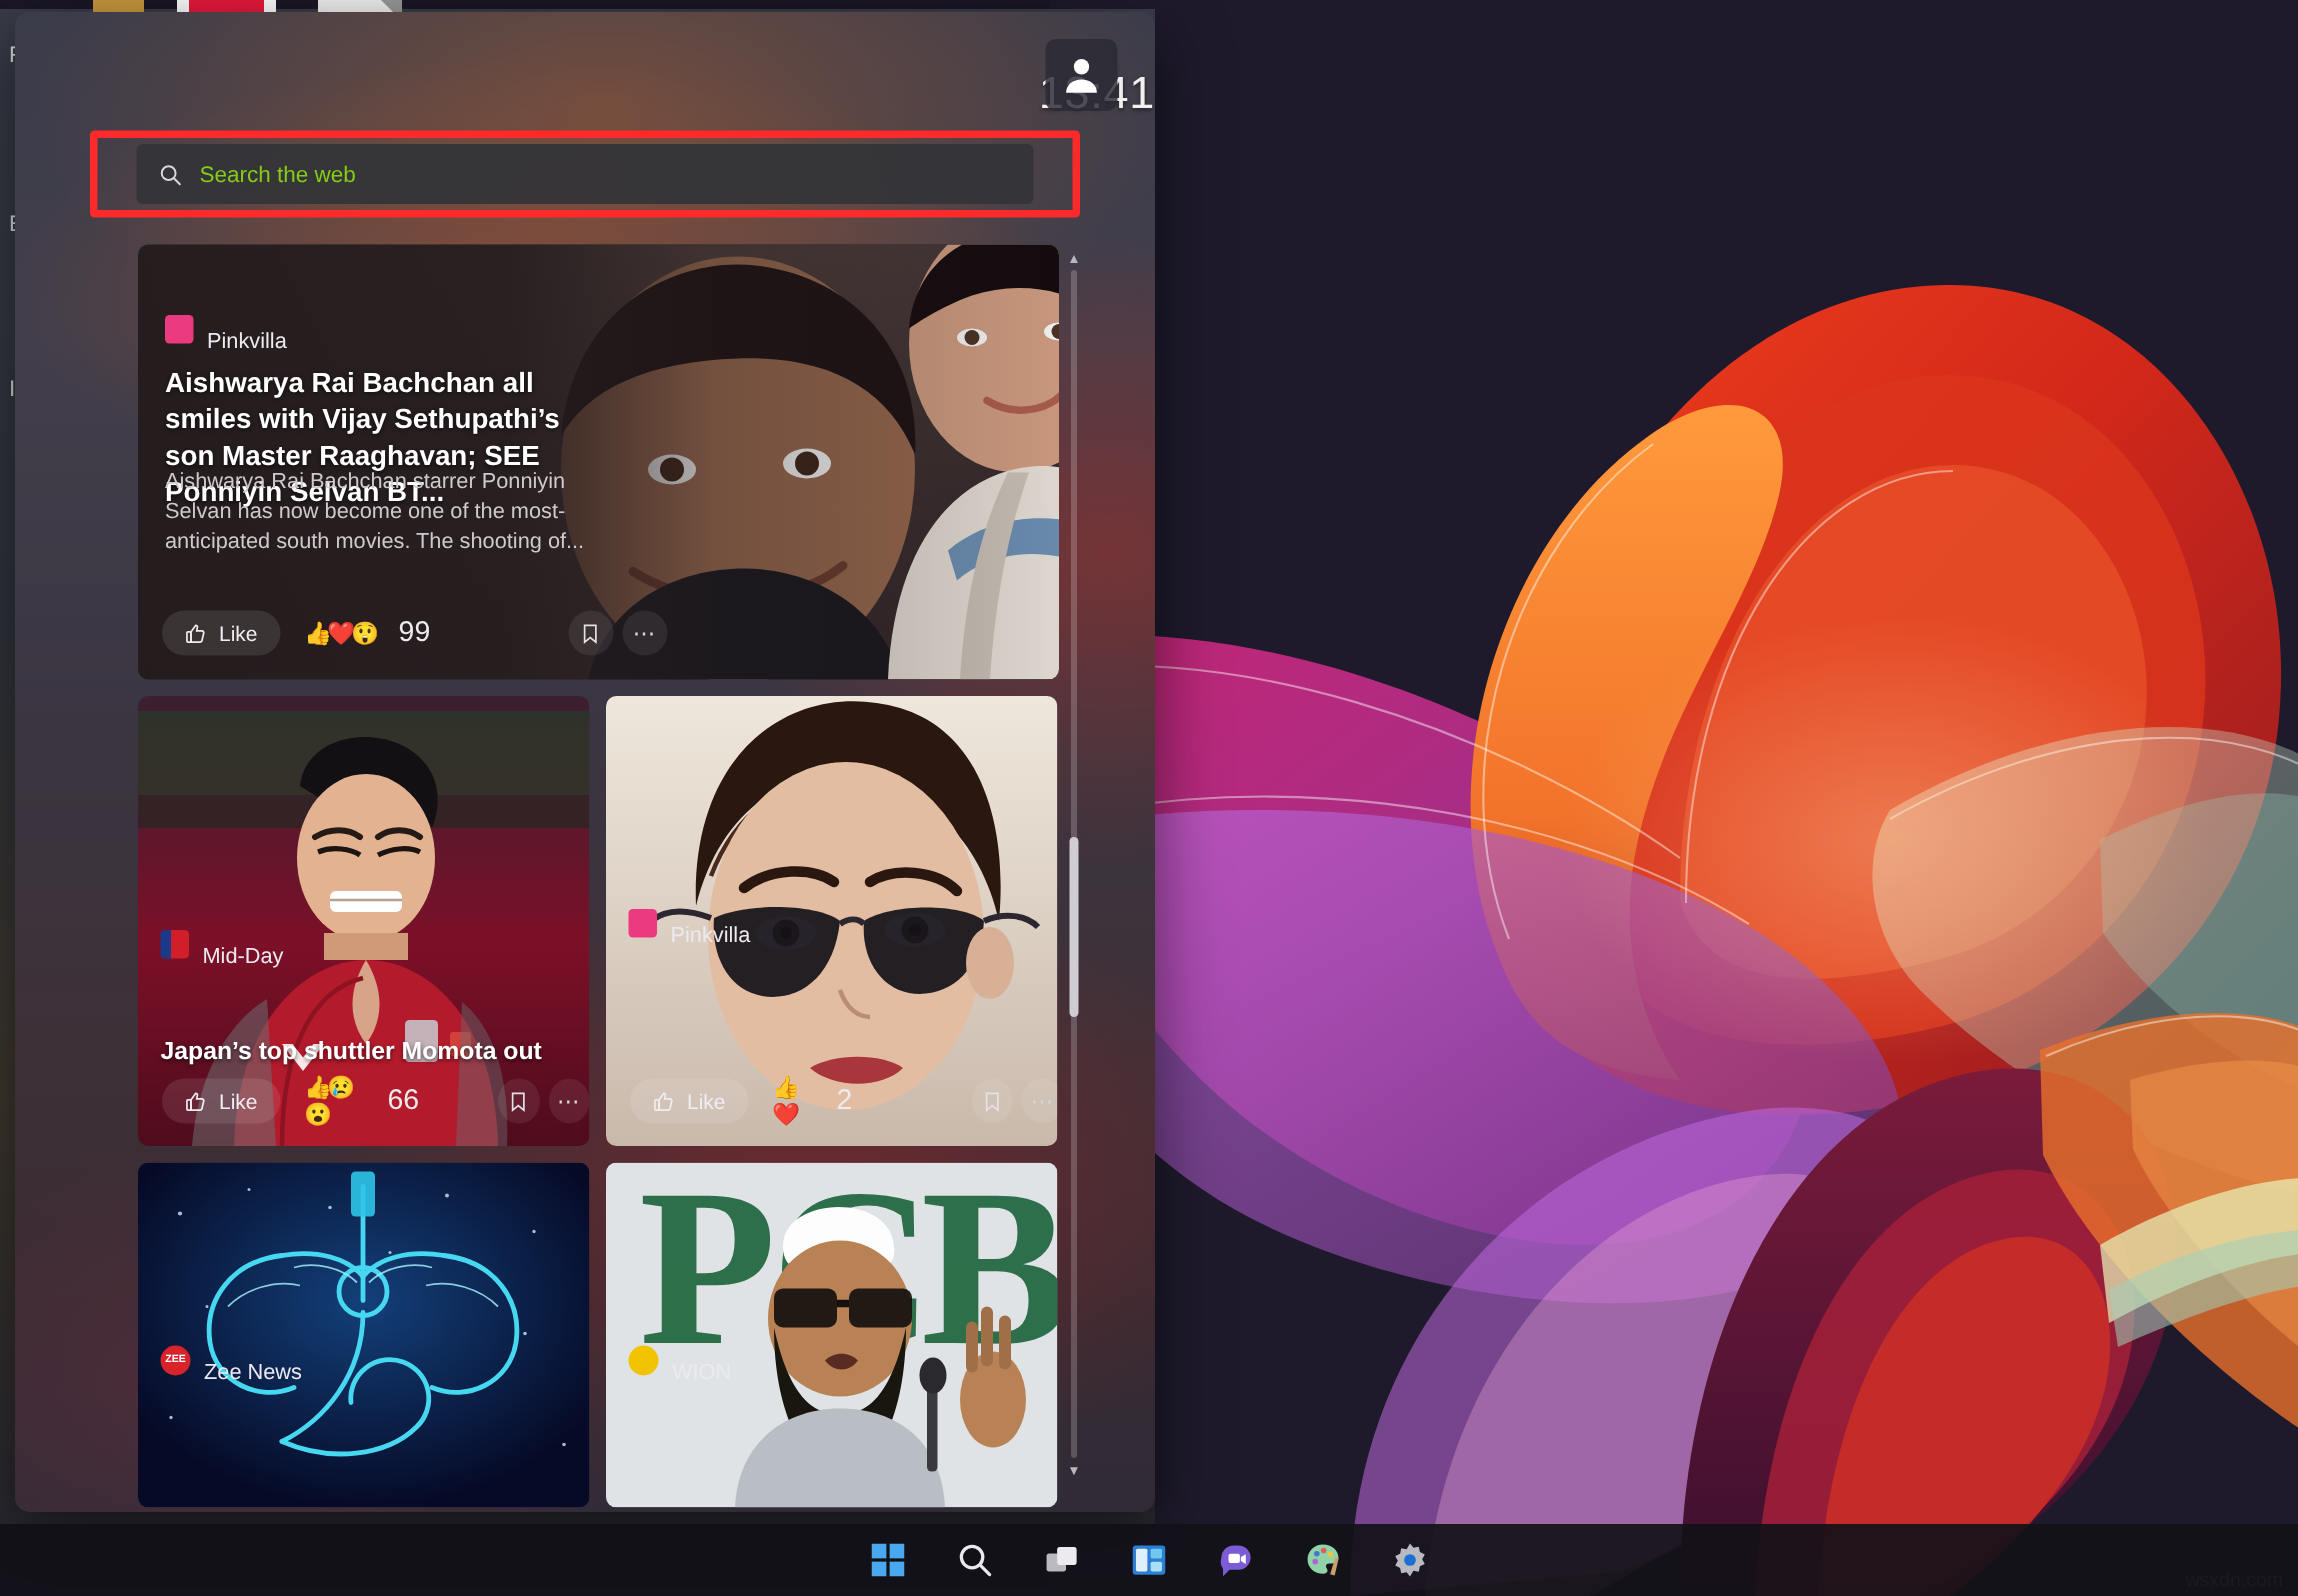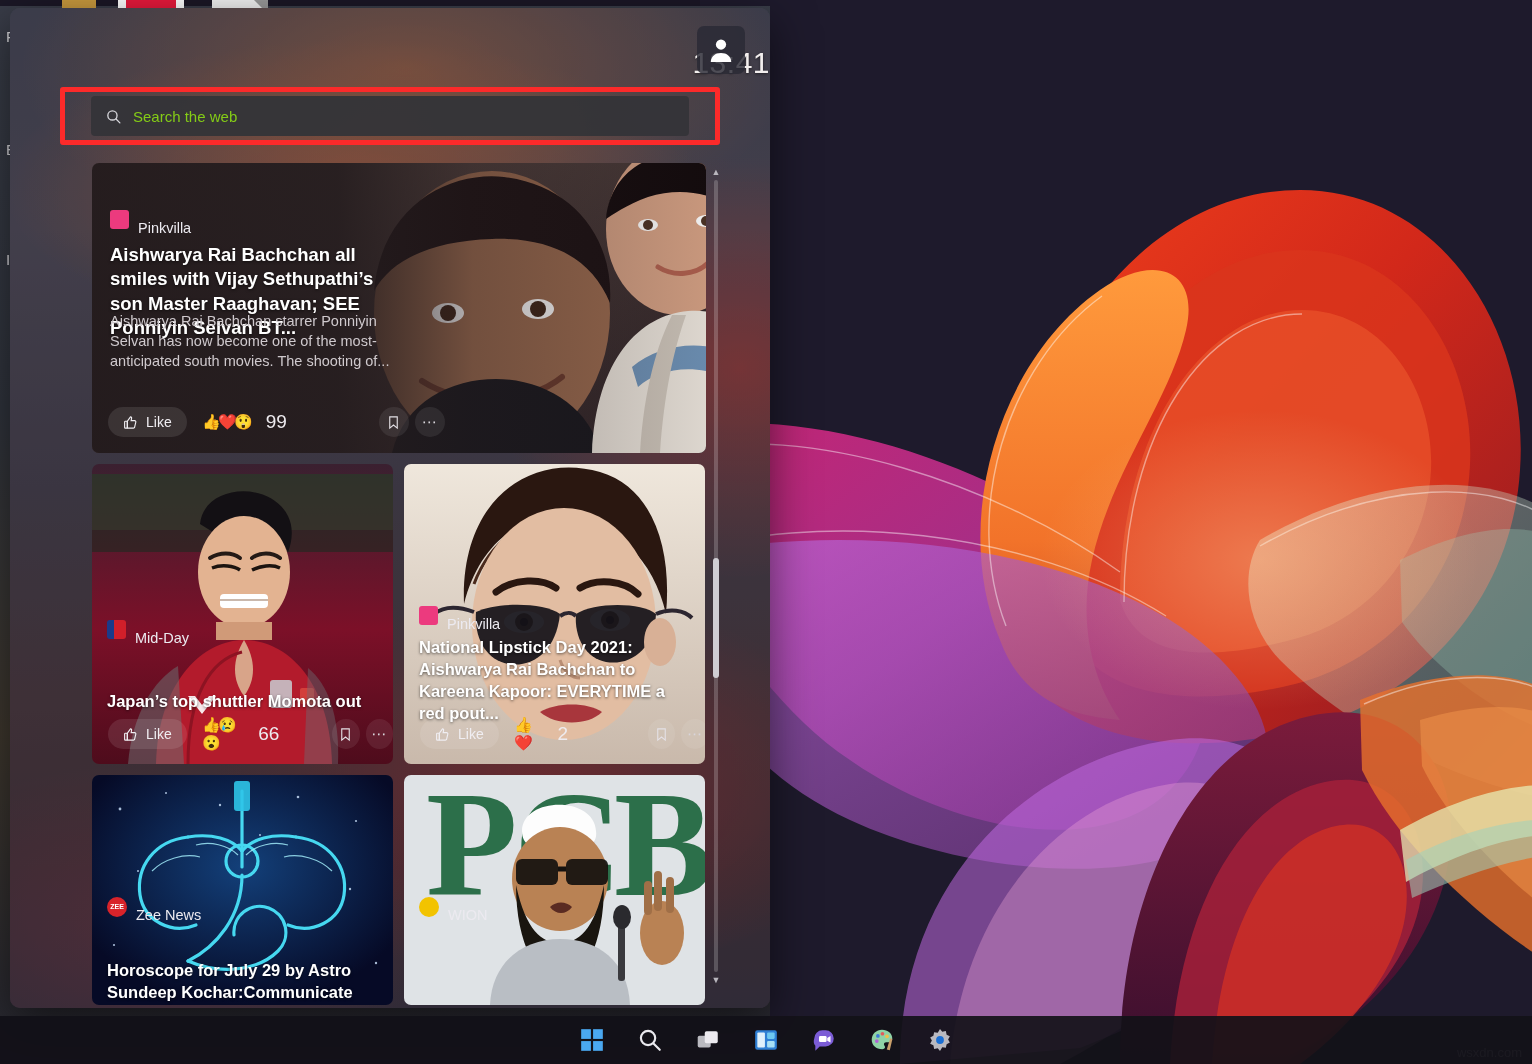--- a/index.html
+++ b/index.html
@@ -551,21 +551,20 @@
                 <path d="M136 248 C 152 238, 184 238, 198 248 C 184 262, 152 262, 136 248 Z" fill="#a8363c"></path>
 
                 <ellipse cx="256" cy="178" rx="16" ry="24" fill="#d8b096"></ellipse>
               </svg>
             </div>
             <div class="scrim"></div>
             <div class="pub" style="bottom:132px">
               <span class="logo" style="background:#ec3a7e"></span>
               <span class="name">Pinkvilla</span>
             </div>
-            <div class="headline">National Lipstick Day 2021: Aishwarya Rai Bachchan to Kareena Kapoor: EVERYTIME a red pout...</div>
             <div class="actions">
               <div class="like-pill">
                 <svg viewBox="0 0 24 24" fill="none" stroke="#f0eef2" stroke-width="1.8">
                   <path d="M7 21V10l5-7c1.2 0 2 .9 1.8 2L13 9h5.6c1.3 0 2.2 1.2 1.9 2.4l-1.7 7A2.4 2.4 0 0 1 16.5 21z"></path>
                   <rect x="2.6" y="10" width="4.2" height="11" rx="1"></rect>
                 </svg>
                 <span>Like</span>
               </div>
               <div class="reacts">
                 <span class="emo">👍❤️</span>
@@ -624,21 +623,20 @@
                   <path d="M240 96 C 228 84, 208 78, 192 82"></path>
                 </g>
                 <rect x="142" y="6" width="16" height="30" rx="3" fill="#2ec4e8" opacity=".9"></rect>
               </svg>
             </div>
             <div class="scrim"></div>
             <div class="pub">
               <span class="logo" style="background:#d8232a;border-radius:50%;width:20px;height:20px;display:flex;align-items:center;justify-content:center;font-size:7px;color:#fff;font-weight:700">ZEE</span>
               <span class="name">Zee News</span>
             </div>
-            <div class="headline">Horoscope for July 29 by Astro Sundeep Kochar:Communicate</div>
           </div>
 
           <div class="tile">
             <div class="photo">
               <svg width="301" height="230" viewBox="0 0 301 230" xmlns="http://www.w3.org/2000/svg">
                 <rect width="301" height="230" fill="#dfe3e6"></rect>
                 <text x="22" y="120" font-family="Liberation Serif, serif" font-size="150" font-weight="700" fill="#0e5b2e" opacity=".85">P</text>
                 <text x="110" y="120" font-family="Liberation Serif, serif" font-size="150" font-weight="700" fill="#0e5b2e" opacity=".85">C</text>
                 <text x="210" y="120" font-family="Liberation Serif, serif" font-size="150" font-weight="700" fill="#0e5b2e" opacity=".85">B</text>
 

